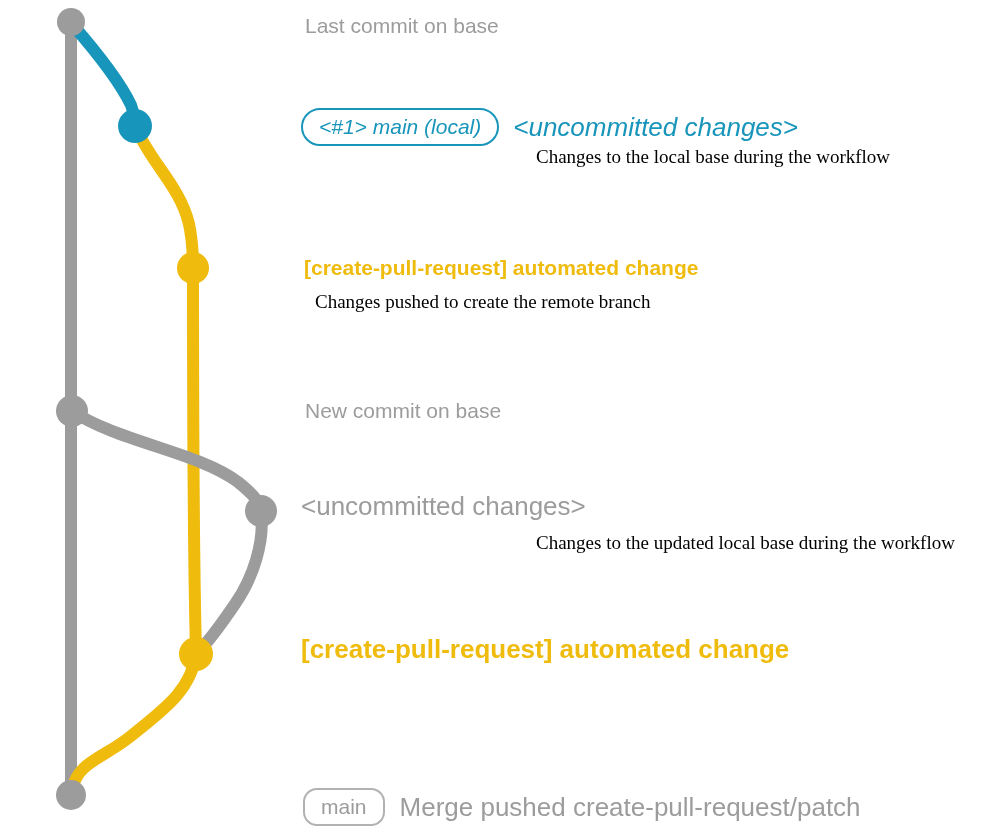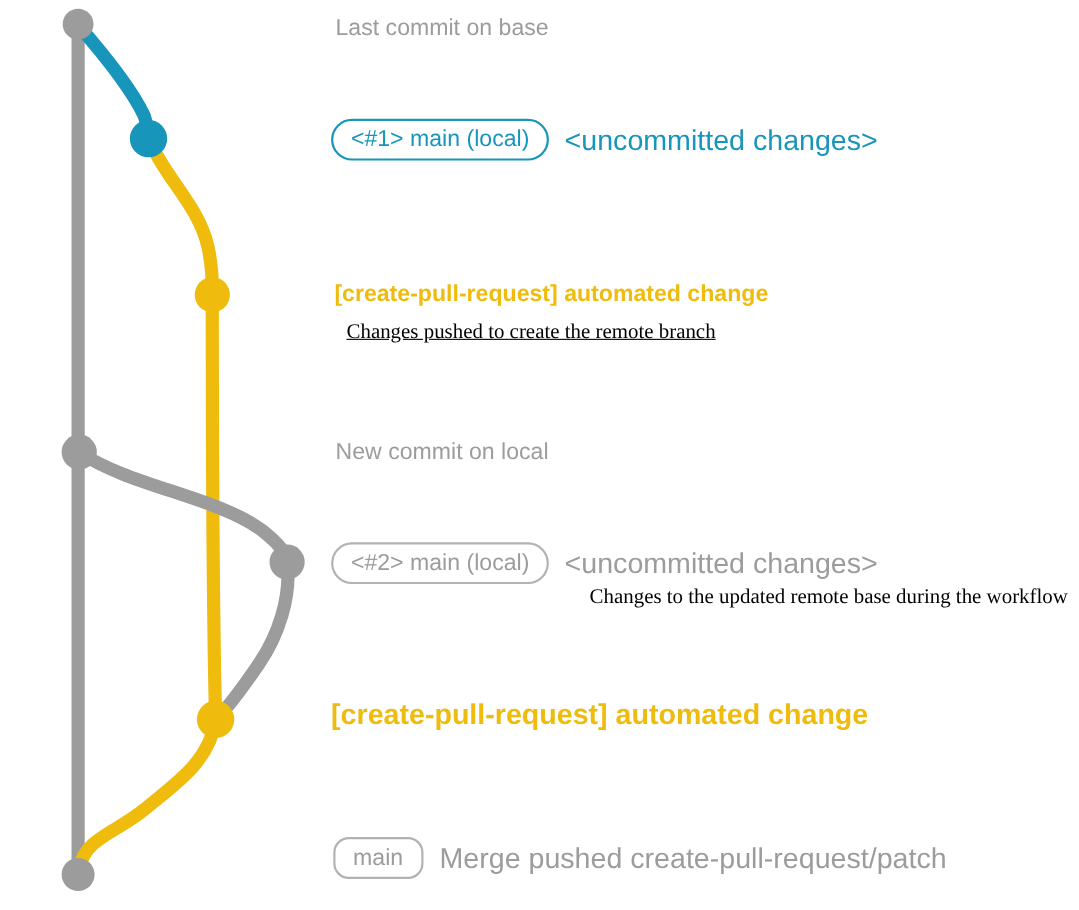--- a/index.html
+++ b/index.html
@@ -87,38 +87,38 @@
     <circle class="node local" cx="87" cy="126" r="17"></circle>
     <circle class="node remote" cx="145" cy="268" r="16"></circle>
     <circle class="node base" cx="24" cy="411" r="16"></circle>
     <circle class="node base" cx="213" cy="511" r="16"></circle>
     <circle class="node remote" cx="148" cy="654" r="17"></circle>
     <circle class="node base" cx="23" cy="795" r="15"></circle>
   </svg>
 
   <div class="hdr base-text" style="left:257px; top:13px;">Last commit on base</div>
 
-  <div class="pillrow" style="left:253px; top:108px;">
+  <div class="pillrow" style="left:253px; top:108px;font-style:italic;">
     <span class="pill local">&lt;#1&gt; main (local)</span>
     <span class="hdr-inline local-text">&lt;uncommitted changes&gt;</span>
   </div>
+  <div class="caption" style="left:488px; top:145px;">Changes to the local base during the workflow</div>
 
   <div class="hdr remote-text" style="left:256px; top:255px;">[create-pull-request] automated change</div>
-  <div class="caption" style="left:267px; top:290px;text-decoration:underline;">Changes pushed to create the remote branch</div>
+  <div class="caption" style="left:267px; top:290px;">Changes pushed to create the remote branch</div>
 
-  <div class="hdr base-text" style="left:257px; top:398px;">New commit on local</div>
+  <div class="hdr base-text" style="left:257px; top:398px;">New commit on base</div>
 
   <div class="pillrow" style="left:253px; top:493px;">
-    <span class="pill base">&lt;#2&gt; main (local)</span>
     <span class="hdr-inline base-text">&lt;uncommitted changes&gt;</span>
   </div>
-  <div class="caption" style="left:488px; top:531px;">Changes to the updated remote base during the workflow</div>
+  <div class="caption" style="left:488px; top:531px;">Changes to the updated local base during the workflow</div>
 
   <div class="pillrow" style="left:253px; top:636px;">
     <span class="hdr-inline remote-text">[create-pull-request] automated change</span>
   </div>
 
-  <div class="pillrow" style="left:255px; top:761px; gap:15px;">
+  <div class="pillrow" style="left:255px; top:788px; gap:15px;">
     <span class="pill base small-radius">main</span>
     <span class="hdr-inline base-text">Merge pushed create-pull-request/patch</span>
   </div>
 
 </div>
 
 </body></html>

